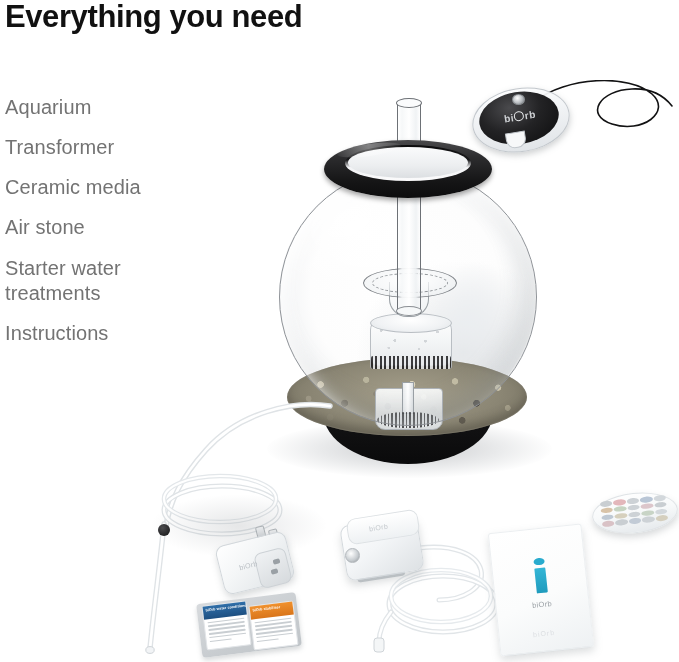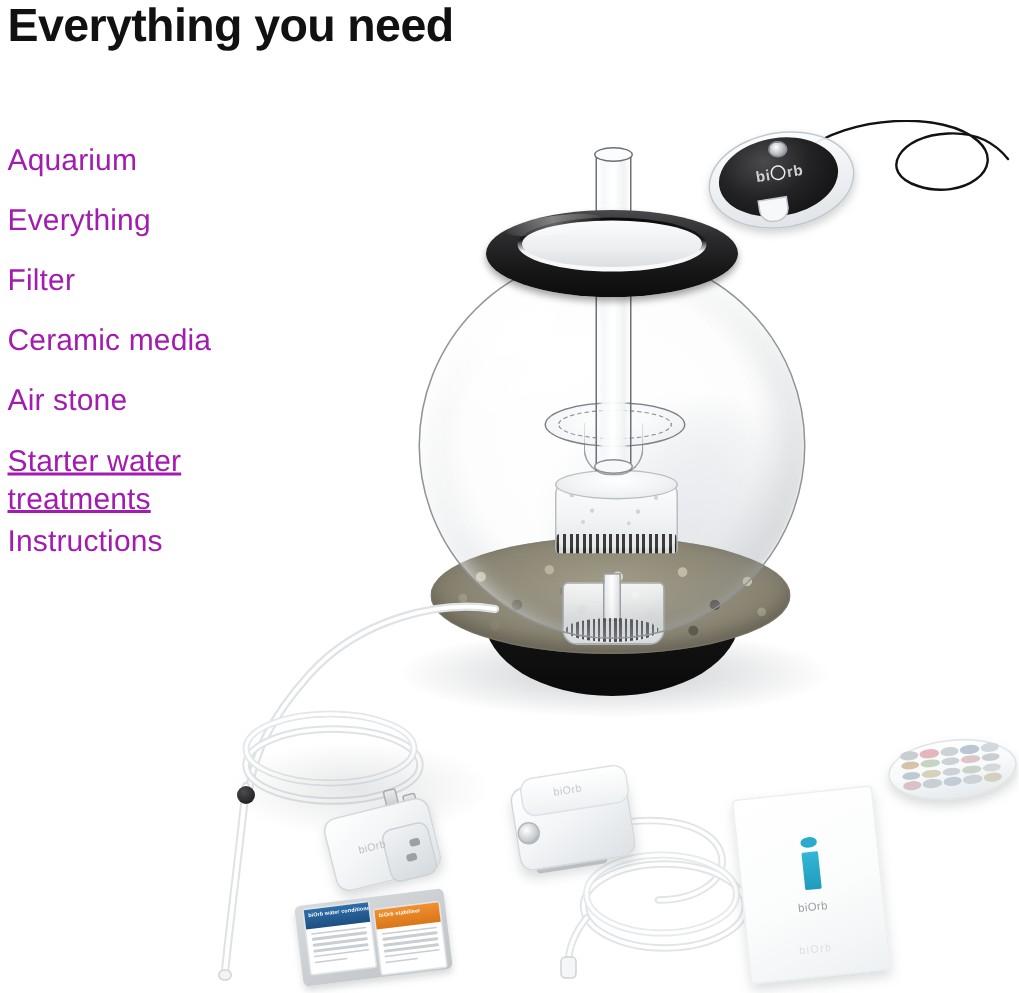--- a/index.html
+++ b/index.html
@@ -17,24 +17,24 @@
     font-size:31px;line-height:38px;font-weight:bold;
     color:#111111;letter-spacing:-0.4px;
   }
   .headline span{display:block;}
   .feature-list{
     position:absolute;left:5px;top:96px;width:310px;
     margin:0;padding:0;list-style:none;
   }
   .feature-list li{
     font-size:20px;line-height:22px;font-weight:300;
-    color:#a21caf;margin-bottom:18px;letter-spacing:0.1px;
+    color:#737373;margin-bottom:18px;letter-spacing:0.1px;
     white-space:pre-line;
   }
-  .feature-list li.two-line{line-height:25px;margin-bottom:4px;text-decoration:underline;}
+  .feature-list li.two-line{line-height:25px;margin-bottom:16px;}
 
   
   .abs{position:absolute;}
   .ellipse{border-radius:50%;}
 
   
   #aquarium{position:absolute;left:277px;top:120px;width:260px;height:355px;}
 
   
   .floor-shadow{
@@ -372,22 +372,21 @@
 <body>
 
 <div id="stage">
 
   <div class="headline">
     <span>Everything you need</span>
   </div>
 
   <ul class="feature-list">
     <li>Aquarium</li>
-    <li>Everything</li>
-    <li>Filter</li>
+    <li>Transformer</li>
     <li>Ceramic media</li>
     <li>Air stone</li>
     <li class="two-line">Starter water
 treatments</li>
     <li>Instructions</li>
   </ul>
 
   <div id="aquarium">
     <div class="floor-shadow"></div>
 

